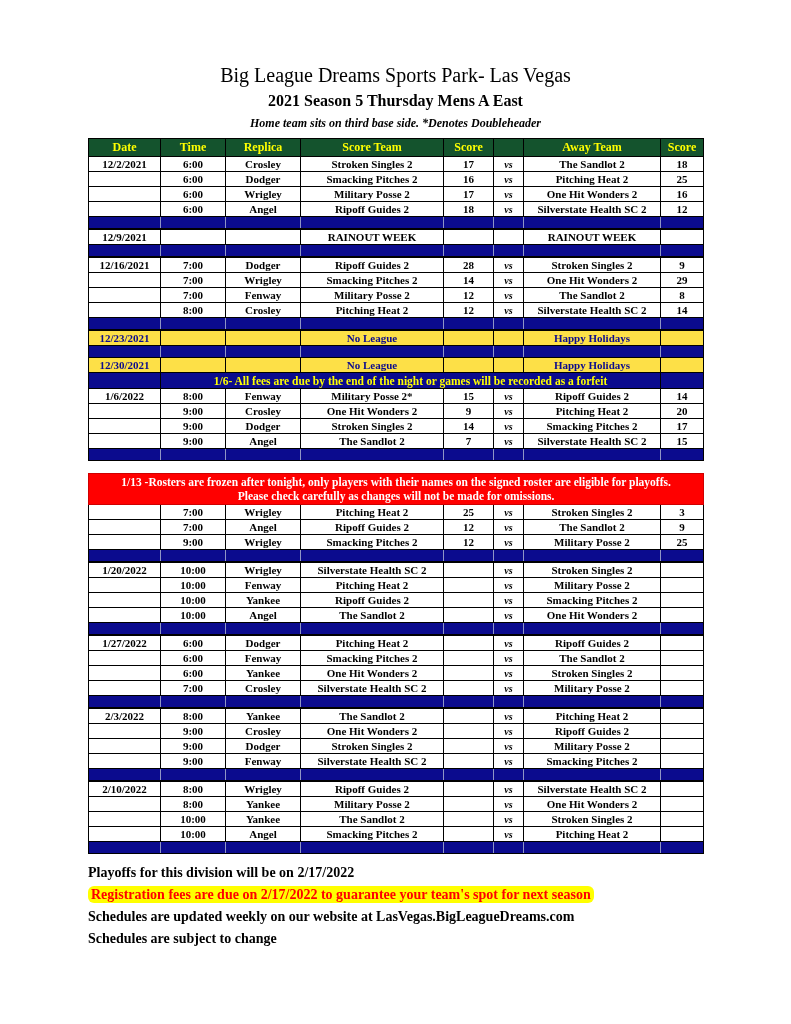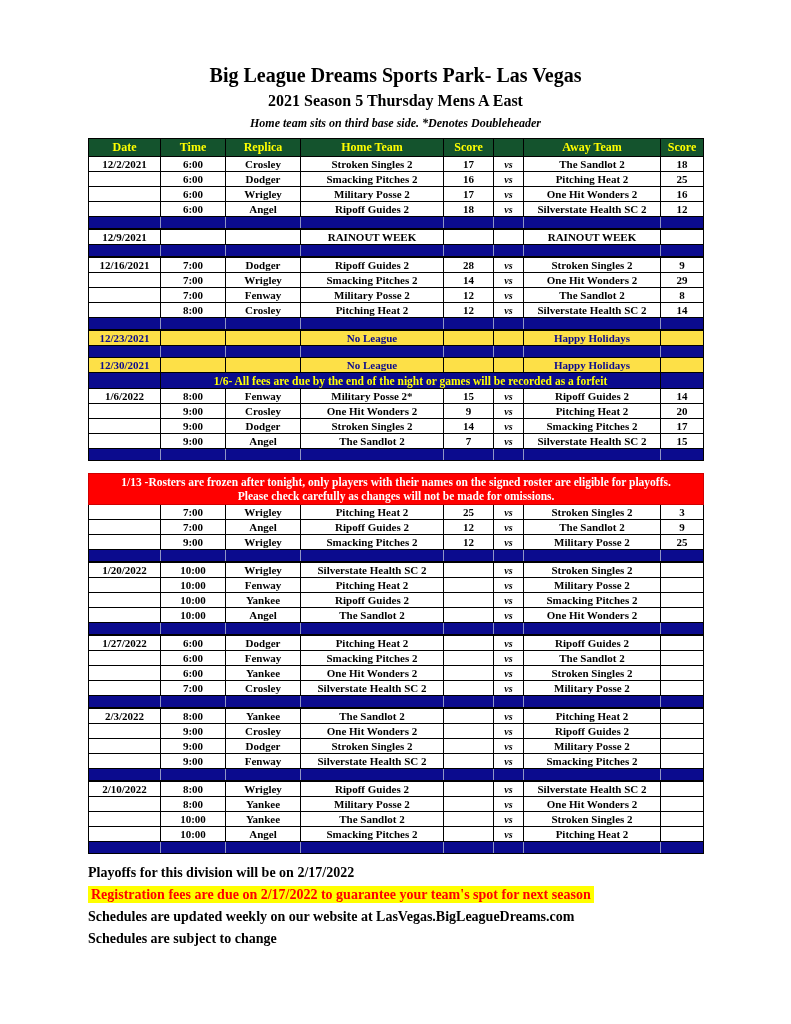--- a/index.html
+++ b/index.html
@@ -1,39 +1,39 @@
 <!DOCTYPE html>
 <html><head>
 <meta charset="utf-8">
 <style>
   html,body{margin:0;padding:0;background:#fff;}
   .page{position:relative;width:791px;height:1024px;background:#fff;overflow:hidden;
         font-family:"Liberation Serif",serif;}
   .content{position:absolute;left:88px;top:64px;width:615px;}
-  .title{margin:0;text-align:center;font-size:20px;font-weight:bold;color:#000;}
+  .title{margin:0;text-align:center;font-size:20px;font-weight:normal;color:#000;}
   .subtitle{margin:5px 0 0;text-align:center;font-size:16px;font-weight:bold;color:#000000;}
   .note{margin:6px 0 7px;text-align:center;font-size:12px;font-weight:bold;font-style:italic;color:#000;}
   table.sched{border-collapse:collapse;table-layout:fixed;width:615px;}
   #schedule table + table{margin-top:0;}
   td,th{border:1px solid #000;overflow:hidden;white-space:nowrap;text-align:center;
         font-weight:bold;font-size:11px;padding:0;font-family:"Liberation Serif",serif;}
   th{background:#14532d;color:#ffff00;height:17px;font-size:12px;}
   tr.game td, tr.info td{height:14px;background:#fff;color:#000;}
   td.vs{font-style:italic;font-size:10px;}
   td.win{background:#ffff00;color:#0b0b8e;}
   tr.holiday td{height:14px;background:#fde047;color:#0b0b8e;}
   tr.spacer td{height:11px;background:#0b0b8e;border-top:1px solid #000;border-bottom:1px solid #000;
                border-left:1px solid #8f95c6;border-right:1px solid #8f95c6;}
   tr.spacer td:first-child{border-left-color:#000;}
   tr.spacer td:last-child{border-right-color:#000;}
   tr.message td{height:15px;background:#0b0b8e;color:#ffff00;font-size:11.5px;}
   tr.banner td{height:30px;background:#ff0000;color:#fff;font-size:11.5px;line-height:14px;border-color:#cf0000;}
   .footer{margin-top:11px;font-size:14px;font-weight:bold;color:#000;}
   .footer .fline{margin-bottom:6px;}
-  .hl{background:#ffff00;color:#ff0000;padding:1px 3px;}
+  .hl{background:#ffff00;color:#ff0000;padding:1px 3px;border-radius:6px;}
 </style>
 </head>
 <body>
 
 <div class="page">
   <div class="content">
     <h1 class="title">Big League Dreams Sports Park- Las Vegas</h1>
     <h2 class="subtitle">2021 Season 5 Thursday Mens A East</h2>
     <div class="note">Home team sits on third base side.  *Denotes Doubleheader</div>
 
@@ -47,21 +47,21 @@
             <col style="width: 50px;">
             <col style="width: 30px;">
             <col style="width: 137px;">
             <col style="width: 43px;">
           </colgroup>
           <tbody>
             <tr class="head">
               <th>Date</th>
               <th>Time</th>
               <th>Replica</th>
-              <th>Home Team</th>
+              <th>Score Team</th>
               <th>Score</th>
               <th></th>
               <th>Away Team</th>
               <th>Score</th>
             </tr>
             <tr class="game">
               <td>12/2/2021</td>
               <td>6:00</td>
               <td>Crosley</td>
               <td>Stroken Singles 2</td>

